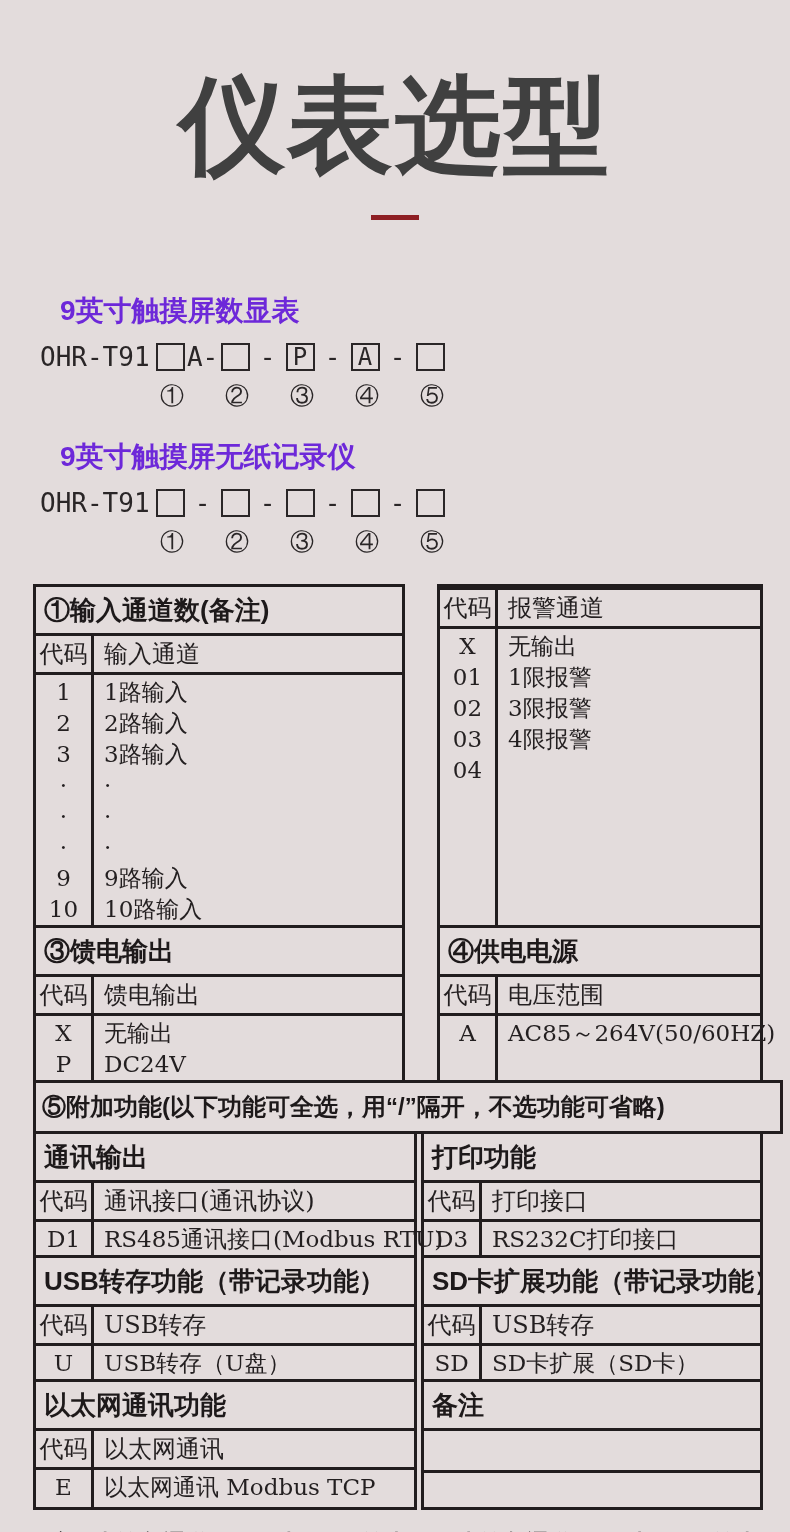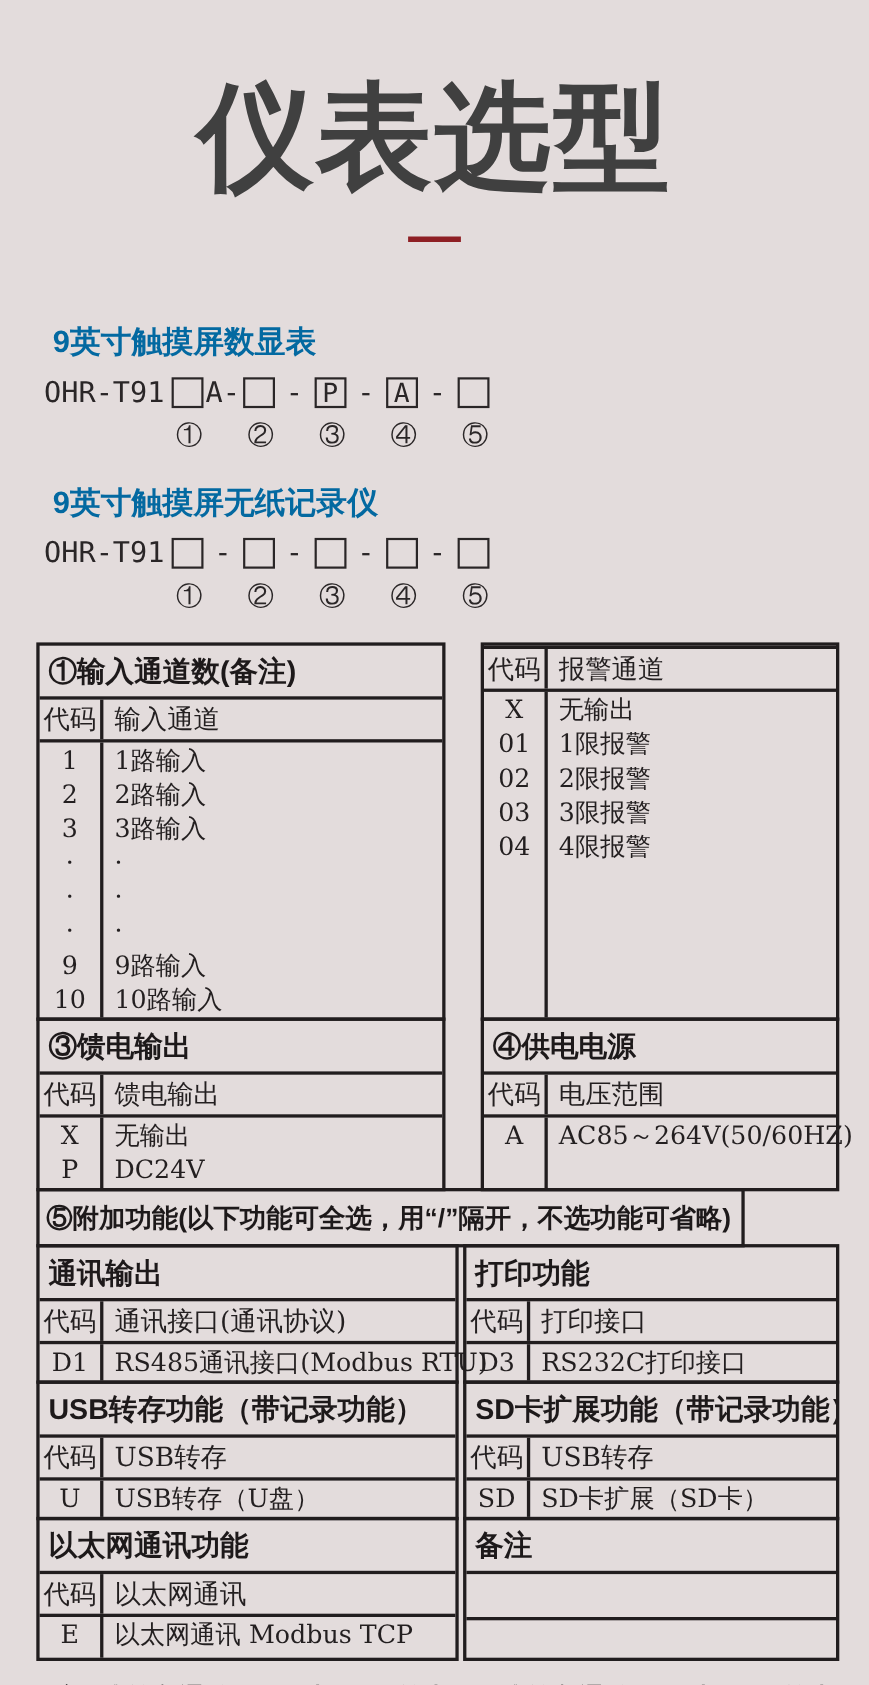--- a/index.html
+++ b/index.html
@@ -23,22 +23,22 @@
   }
   .red-divider{
     width:48px;height:5px;
     margin:34px auto 0 auto;
     background:#8e1f24;
   }
   
   .models{margin:72px 0 0 40px;}
   .model-block{margin-bottom:26px;}
   .model-heading{
-    font-size:28px;font-weight:700;color:#0369a1;
-    margin:0 0 10px 8px;
+    font-size:28px;font-weight:700;color:#6d28d9;
+    margin:0 0 10px 20px;
   }
   .model-line{
     display:flex;align-items:flex-start;
     font-family:"DejaVu Sans Mono",monospace;
     font-size:26px;color:#2a2627;
   }
   .model-prefix{line-height:34px;margin-right:6px;white-space:nowrap;}
   .model-seg{display:flex;flex-direction:column;width:65px;}
   .seg-top{display:flex;align-items:center;height:34px;}
   .seg-box{
@@ -70,21 +70,21 @@
   .wide-gap .half.left{width:372px;flex:0 0 372px;}
   .narrow-gap .half.left{width:384px;flex:0 0 384px;}
   .half.right{flex:1;}
   .band-title{
     font-size:26px;font-weight:700;color:#1d191a;
     padding:6px 8px 5px 8px;
     white-space:nowrap;overflow:hidden;
   }
   .band.full{display:block;}
   .band.full .full-box{
-    border:3px solid #211d1e;box-sizing:border-box;width:644px;
+    border:3px solid #211d1e;box-sizing:border-box;width:750px;
   }
   .band.full .band-title{font-size:24px;padding:8px 6px;}
   .hrow{
     display:flex;border-top:3px solid #211d1e;
     font-family:"DejaVu Serif",serif;
     font-size:24px;line-height:36px;
   }
   .code-cell{
     width:58px;flex:0 0 58px;text-align:center;
     border-right:3px solid #211d1e;box-sizing:border-box;
@@ -244,21 +244,20 @@
           <div class="code-col">
             <div class="code-val">X</div>
             <div class="code-val">01</div>
             <div class="code-val">02</div>
             <div class="code-val">03</div>
             <div class="code-val">04</div>
           </div>
           <div class="desc-col">
             <div class="desc-val">无输出</div>
             <div class="desc-val">1限报警</div>
-            <div class="desc-val">2限报警</div>
             <div class="desc-val">3限报警</div>
             <div class="desc-val">4限报警</div>
           </div>
         </div>
       </div>
     </div>
     <div class="band split wide-gap">
       <div class="half left">
         <div class="band-title">③馈电输出</div>
         <div class="hrow">

